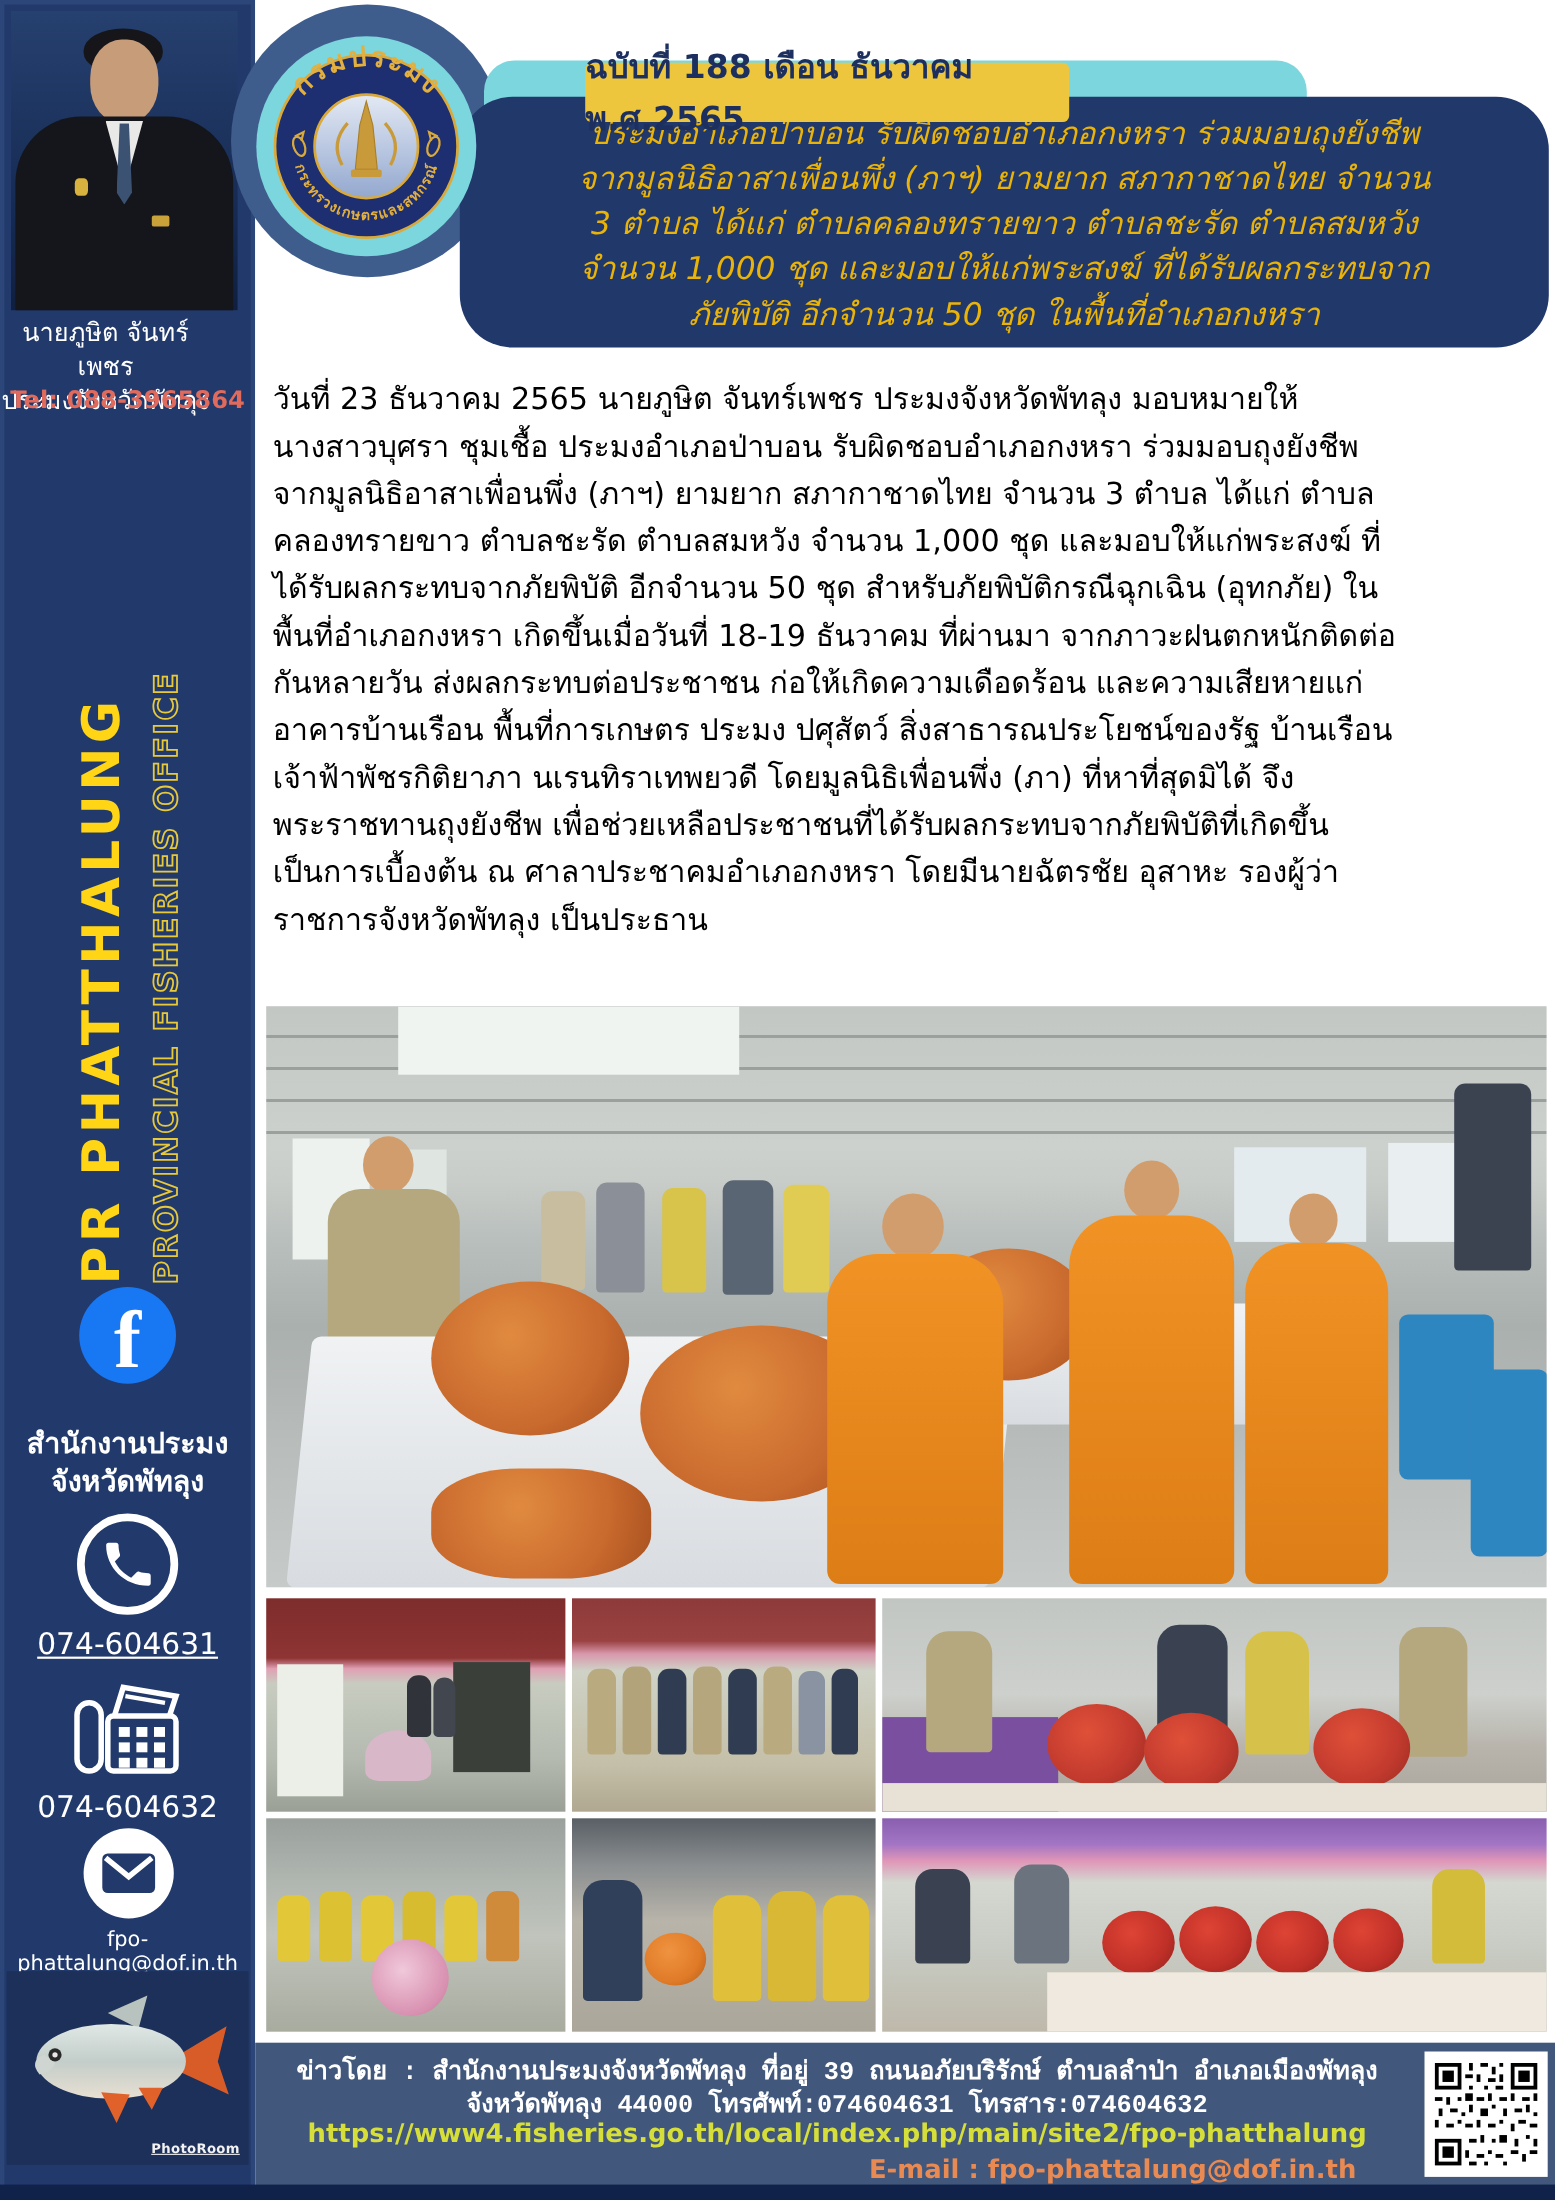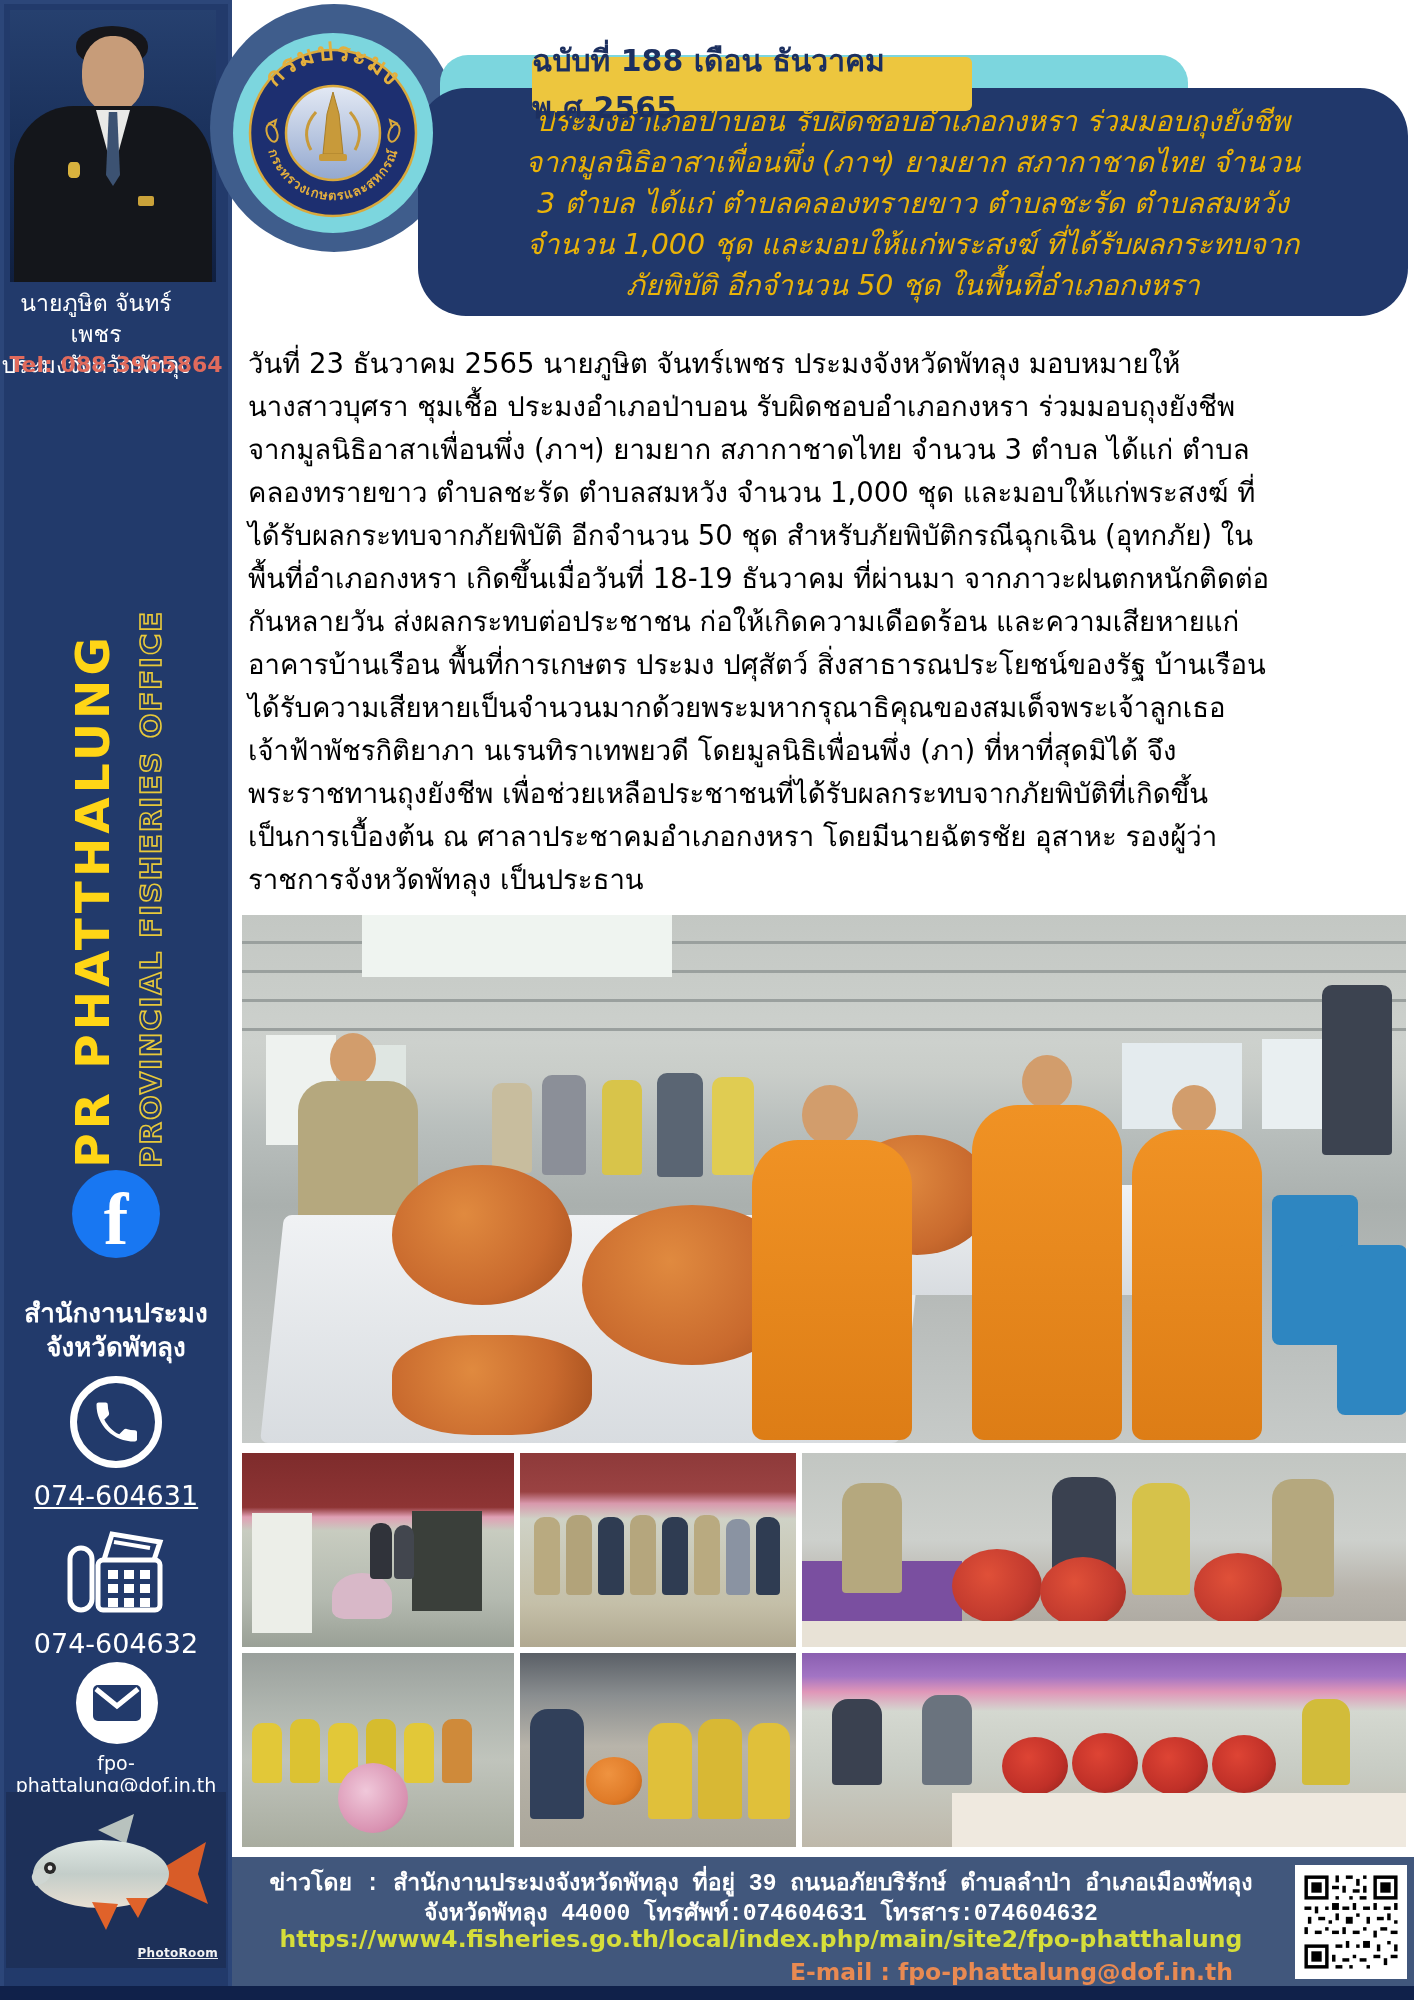--- a/index.html
+++ b/index.html
@@ -238,21 +238,20 @@
 
     <div class="article">
       <div>วันที่ 23 ธันวาคม 2565 นายภูษิต  จันทร์เพชร ประมงจังหวัดพัทลุง มอบหมายให้</div>
       <div>นางสาวบุศรา  ชุมเชื้อ ประมงอำเภอป่าบอน รับผิดชอบอำเภอกงหรา ร่วมมอบถุงยังชีพ</div>
       <div>จากมูลนิธิอาสาเพื่อนพึ่ง (ภาฯ) ยามยาก สภากาชาดไทย จำนวน 3 ตำบล ได้แก่ ตำบล</div>
       <div>คลองทรายขาว ตำบลชะรัด ตำบลสมหวัง จำนวน 1,000 ชุด และมอบให้แก่พระสงฆ์ ที่</div>
       <div>ได้รับผลกระทบจากภัยพิบัติ อีกจำนวน 50 ชุด สำหรับภัยพิบัติกรณีฉุกเฉิน (อุทกภัย) ใน</div>
       <div>พื้นที่อำเภอกงหรา เกิดขึ้นเมื่อวันที่ 18-19 ธันวาคม ที่ผ่านมา จากภาวะฝนตกหนักติดต่อ</div>
       <div>กันหลายวัน ส่งผลกระทบต่อประชาชน ก่อให้เกิดความเดือดร้อน และความเสียหายแก่</div>
       <div>อาคารบ้านเรือน พื้นที่การเกษตร ประมง ปศุสัตว์ สิ่งสาธารณประโยชน์ของรัฐ บ้านเรือน</div>
-      <div>ได้รับความเสียหายเป็นจำนวนมากด้วยพระมหากรุณาธิคุณของสมเด็จพระเจ้าลูกเธอ</div>
       <div>เจ้าฟ้าพัชรกิติยาภา นเรนทิราเทพยวดี โดยมูลนิธิเพื่อนพึ่ง (ภา) ที่หาที่สุดมิได้ จึง</div>
       <div>พระราชทานถุงยังชีพ เพื่อช่วยเหลือประชาชนที่ได้รับผลกระทบจากภัยพิบัติที่เกิดขึ้น</div>
       <div>เป็นการเบื้องต้น ณ ศาลาประชาคมอำเภอกงหรา โดยมีนายฉัตรชัย อุสาหะ รองผู้ว่า</div>
       <div>ราชการจังหวัดพัทลุง เป็นประธาน</div>
     </div>
 
     <div class="photo main-photo">
       <div class="truss"></div>
       <div class="skylight"></div>
       <div class="door" style="left:24px;top:120px;width:70px;height:110px;"></div>

